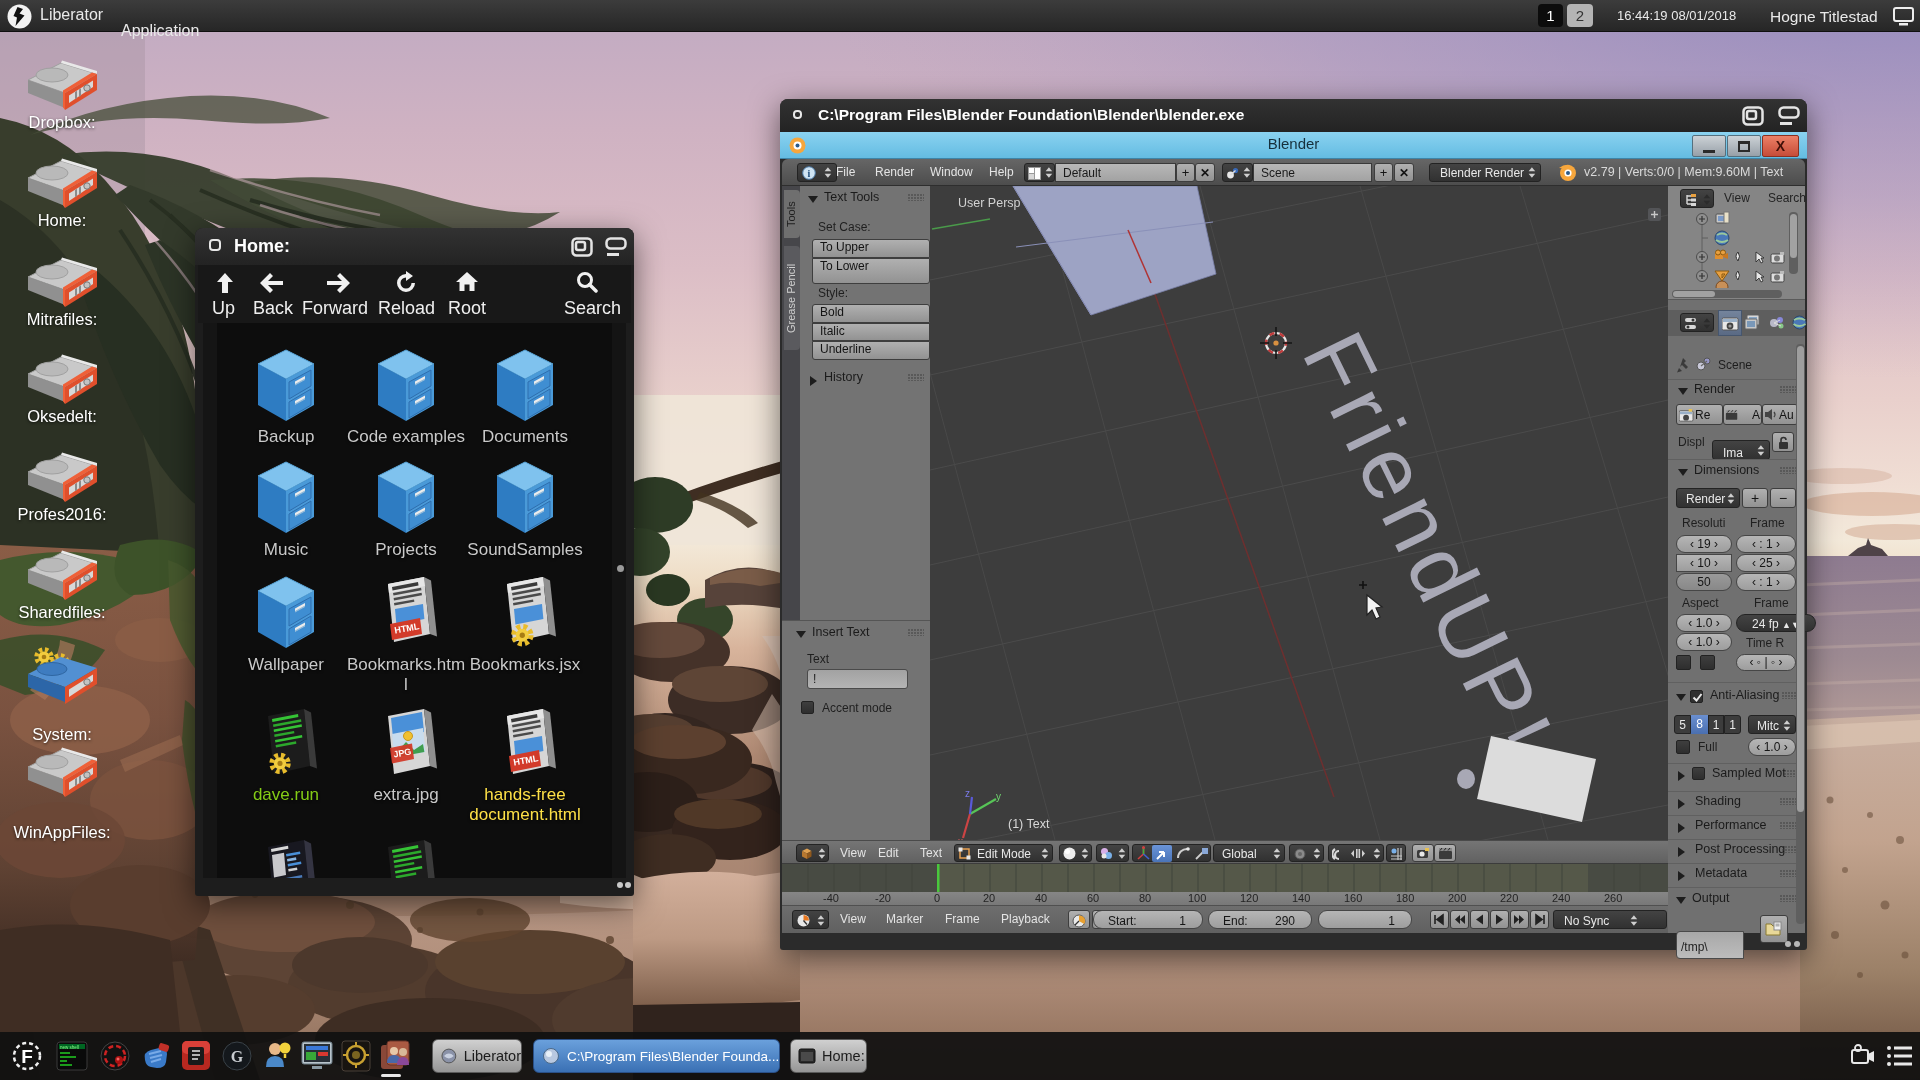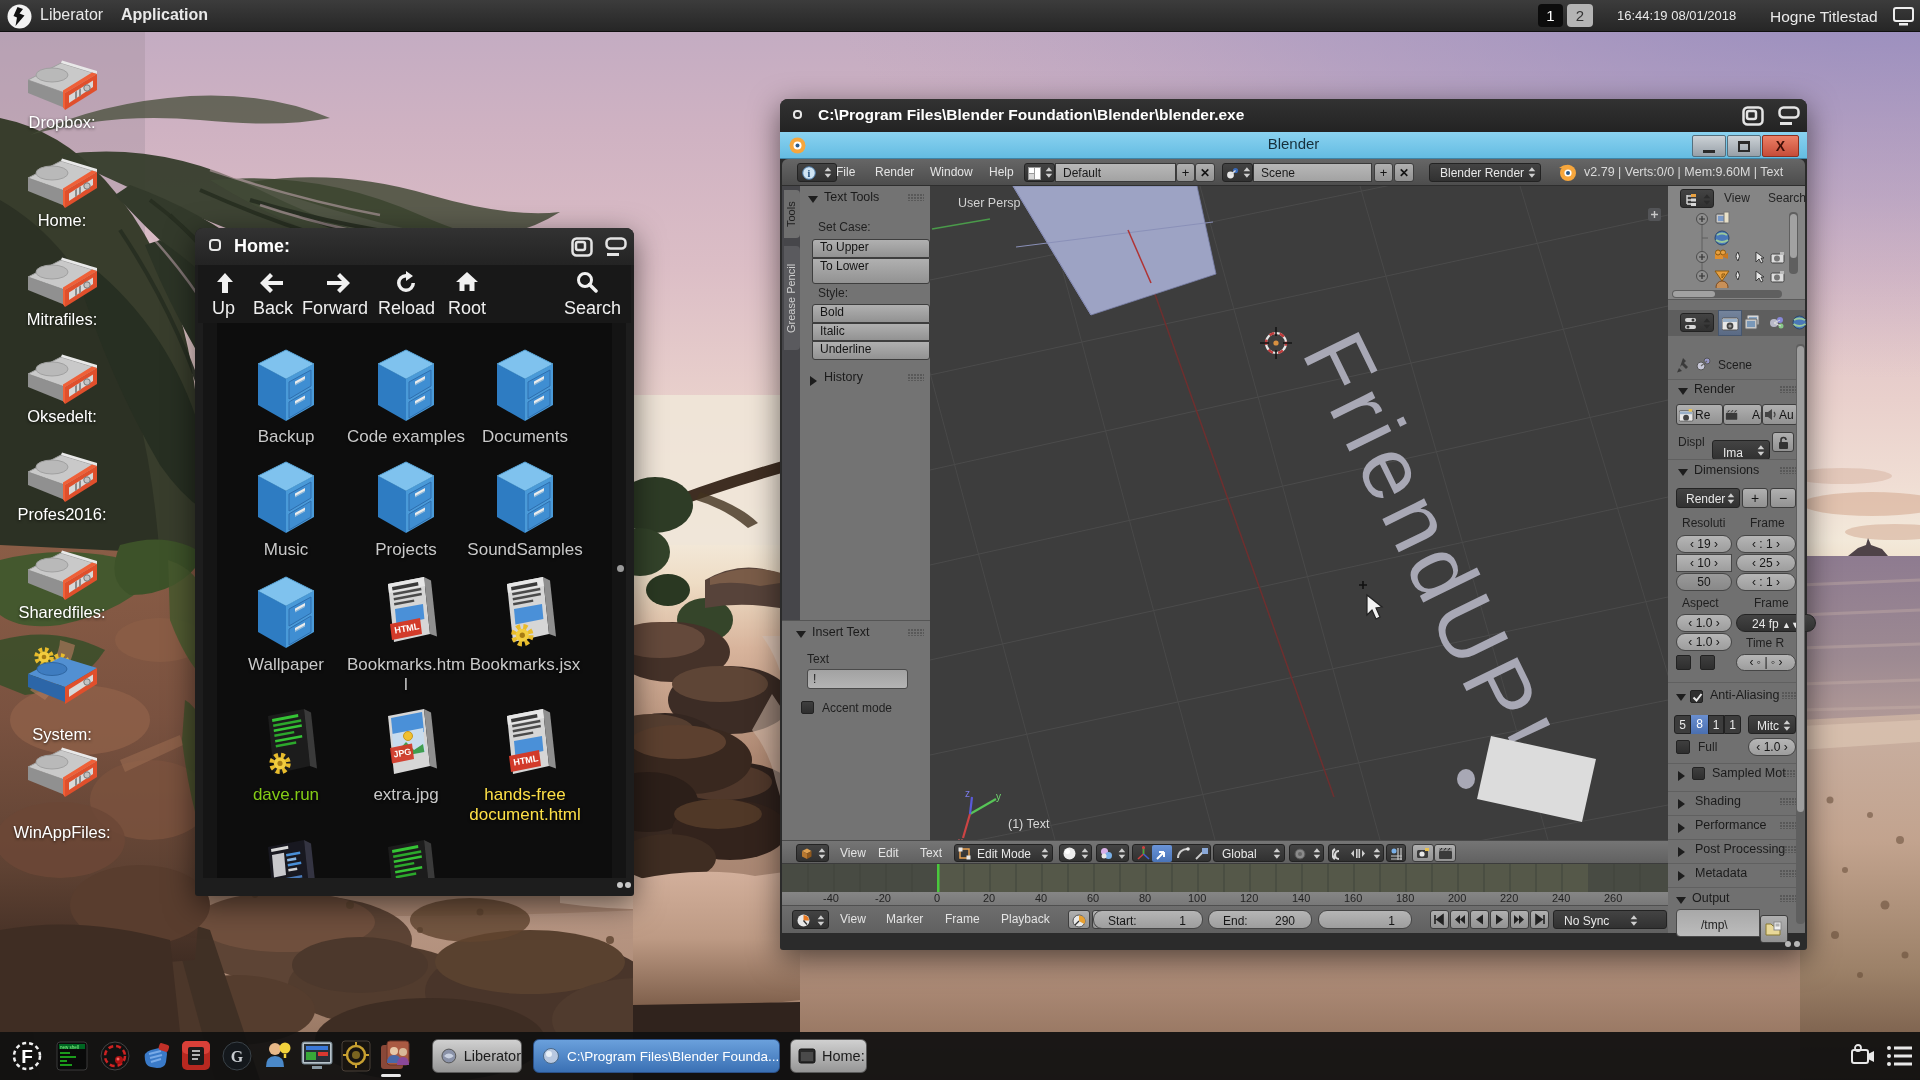--- a/index.html
+++ b/index.html
@@ -301,21 +301,21 @@
 <path d="M17,45 L44,40 L44.4,42.4 L17.4,47.5 Z" fill="#4a7ab8"></path>
 </g>
 </defs>
 </svg>
 <div id="topbar">
 <svg class="abs" style="left:7px;top:4px" width="25" height="25" viewBox="0 0 25 25">
 <circle cx="12.5" cy="12.5" r="12" fill="#f2f2f2"></circle>
 <path d="M10.5 3 L16 5 L12.5 9.5 L17.5 11.5 L8.5 22 L10 13.5 L6.5 12 Z" fill="#111"></path>
 </svg>
 <span class="abs" style="left:40px;top:6px">Liberator</span>
-<span class="abs" style="left:121px;top:6px;font-weight:bold">Application</span>
+<span class="abs" style="left:121px;top:22px;font-weight:normal">Application</span>
 <div class="abs" style="left:1538px;top:4px;width:25px;height:23px;background:#0c0c0c;border-radius:4px;text-align:center;line-height:23px;font-size:15px;color:#fff">1</div>
 <div class="abs" style="left:1567px;top:4px;width:26px;height:23px;background:#b4b4b4;border-radius:4px;text-align:center;line-height:23px;font-size:15px;color:#333">2</div>
 <span class="abs" style="left:1617px;top:8px;font-size:13px">16:44:19 08/01/2018</span>
 <span class="abs" style="left:1770px;top:8px;font-size:15.5px">Hogne Titlestad</span>
 <svg class="abs" style="left:1893px;top:7px" width="21" height="19" viewBox="0 0 21 19">
 <rect x="1" y="1" width="19" height="13" rx="2" fill="none" stroke="#eee" stroke-width="2"></rect>
 <rect x="6" y="16" width="9" height="2.5" fill="#eee"></rect>
 </svg>
 </div>
 
@@ -1018,21 +1018,21 @@
 <span class="phead" style="left:27px;top:493px">Post Processing</span>
             <div class="grip" style="left:114px;top:497px"></div>
 <div class="abs" style="left:0;top:514px;width:137px;height:1px;background:#606060"></div>
 <div class="tri" style="left:10px;top:522px;border-top:5px solid transparent;border-bottom:5px solid transparent;border-left:7px solid #1d1d1d"></div>
 <span class="phead" style="left:27px;top:517px">Metadata</span>
             <div class="grip" style="left:112px;top:521px"></div>
 <div class="abs" style="left:0;top:538px;width:137px;height:1px;background:#606060"></div>
 <div class="tri" style="left:8px;top:548px;border-left:5px solid transparent;border-right:5px solid transparent;border-top:7px solid #1d1d1d"></div>
 <span class="phead" style="left:24px;top:542px">Output</span>
             <div class="grip" style="left:112px;top:546px"></div>
-<div class="abs" style="left:8px;top:560px;width:84px;height:28px;background:linear-gradient(#a8a8a8,#bcbcbc);border:1px solid #4a4a4a;border-radius:4px 0 0 4px;color:#222;padding:8px 0 0 24px">/tmp\</div>
+<div class="abs" style="left:8px;top:582px;width:68px;height:28px;background:linear-gradient(#a8a8a8,#bcbcbc);border:1px solid #4a4a4a;border-radius:4px 0 0 4px;color:#222;padding:8px 0 0 4px">/tmp\</div>
 <div class="bbtn" style="left:92px;top:566px;width:28px;height:28px">
               <svg class="abs" style="left:4px;top:5px" width="18" height="16" viewBox="0 0 18 16">
                 <path d="M1 3 L6 3 L8 5 L15 5 L15 14 L1 14 Z" fill="#e8d898" stroke="#8a7a30"></path>
                 <rect x="9" y="1" width="7" height="8" fill="#f0f0f0" stroke="#888"></rect>
                 <rect x="10.5" y="2.5" width="4" height="3" fill="#b0b0b0"></rect>
               </svg>
             </div>
 </div>
 <div class="abs" style="left:128px;top:158px;width:9px;height:580px;background:#5f5f5f;border-radius:4px">
             <div class="abs" style="left:1px;top:2px;width:7px;height:466px;background:#9e9e9e;border-radius:4px"></div>

